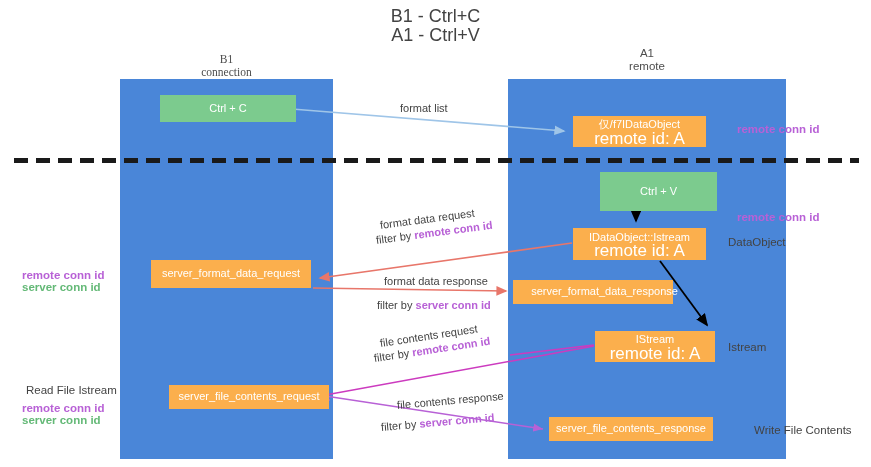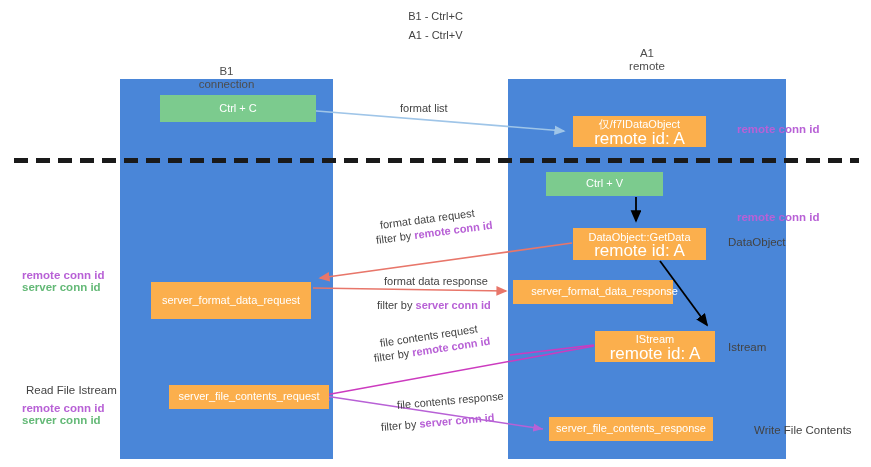--- a/index.html
+++ b/index.html
@@ -24,33 +24,33 @@
   #lane-a1 { left: 508px; top: 79px; width: 278px; height: 380px; }
 
   
   .lane-header {
     position: absolute;
     text-align: center;
     color: #4d4d4d;
     font-size: 11.5px;
     line-height: 13px;
   }
-  #header-b1 { left: 120px; top: 65px; width: 213px; }
+  #header-b1 { left: 120px; top: 53px; width: 213px; font-family: Liberation Serif, serif; }
   #header-a1 { left: 508px; top: 47px; width: 278px; }
   .lane-header .ln1 { display: block; }
   .lane-header .ln2 { display: block; }
 
   
   #title {
     position: absolute;
     left: 0; top: 7px;
     width: 871px;
     text-align: center;
     color: #434343;
-    font-size: 11px;
+    font-size: 18px;
     line-height: 19px;
   }
   #title span { display: block; }
 
   
   #divider {
     position: absolute;
     left: 14px;
     top: 158px;
     width: 845px;
@@ -70,25 +70,25 @@
     color: #ffffff;
     font-size: 11px;
     line-height: 13.5px;
     text-align: center;
     box-sizing: border-box;
   }
   .node.green { background: #7ccb8e; }
   .node.orange { background: #fbaf4d; }
   .node .l2 { font-size: 17px; }
 
-  #node-ctrlc   { left: 160px; top: 95px;  width: 156px; height: 27px; }
+  #node-ctrlc   { left: 160px; top: 95px;  width: 136px; height: 27px; }
   #node-idoremote { left: 573px; top: 116px; width: 133px; height: 31px; }
-  #node-ctrlv   { left: 546px; top: 172px; width: 117px; height: 24px; }
+  #node-ctrlv   { left: 600px; top: 172px; width: 117px; height: 39px; }
   #node-getdata { left: 573px; top: 228px; width: 133px; height: 32px; }
-  #node-sfdreq  { left: 151px; top: 282px; width: 160px; height: 37px; }
+  #node-sfdreq  { left: 151px; top: 260px; width: 160px; height: 28px; }
   #node-sfdresp { left: 513px; top: 280px; width: 160px; height: 24px; padding-left: 23px; }
   #node-istream { left: 595px; top: 331px; width: 120px; height: 31px; }
   #node-sfcreq  { left: 151px; top: 385px; width: 160px; height: 24px; margin-left: 18px; }
   #node-sfcresp { left: 549px; top: 417px; width: 164px; height: 24px; }
 
   
   .side-label {
     position: absolute;
     color: #434343;
     font-size: 11.5px;
@@ -248,21 +248,21 @@
   <div class="node orange" id="node-idoremote">
     <span>仅/f7IDataObject</span>
     <span class="l2">remote id: A</span>
   </div>
 
   <div class="node green" id="node-ctrlv">
     <span>Ctrl + V</span>
   </div>
 
   <div class="node orange" id="node-getdata">
-    <span>DataObject::GetData</span>
+    <span>IDataObject::Istream</span>
     <span class="l2">remote id: A</span>
   </div>
 
   <div class="node orange" id="node-sfdreq">
     <span>server_format_data_request</span>
   </div>
 
   <div class="node orange" id="node-sfdresp">
     <span>server_format_data_response</span>
   </div>

